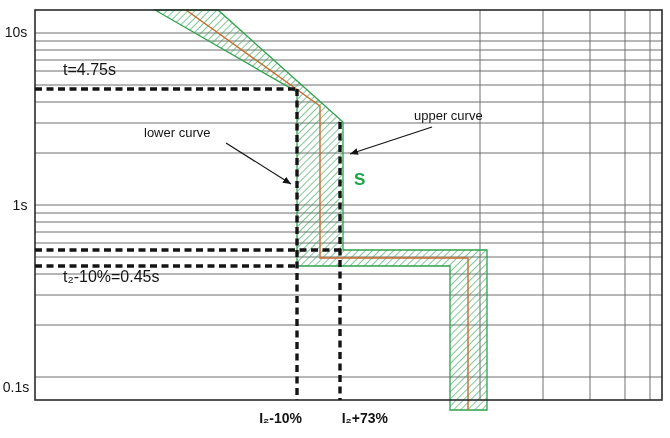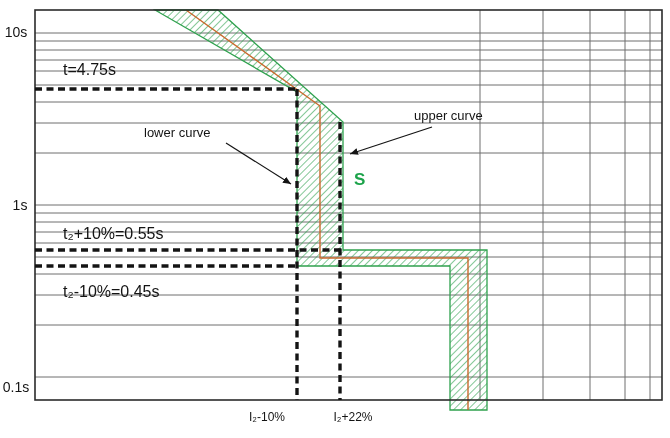--- a/index.html
+++ b/index.html
@@ -7,26 +7,26 @@
        font-family:"Liberation Sans","DejaVu Sans",sans-serif;color:#141414}
   .fig svg{position:absolute;left:0;top:0}
   .lbl{position:absolute;white-space:nowrap;line-height:1.1}
   .ylab{font-size:14px;width:28px;text-align:center}
   .y10{left:2px;top:25px}
   .y1{left:6px;top:198px}
   .y01{left:2px;top:380px}
   .ann{font-weight:normal;font-size:16px}
   .t475{left:63px;top:61px}
   .t055{left:63px;top:225px}
-  .t045{left:63px;top:283px}
+  .t045{left:63px;top:268px}
   .curve-lbl{font-size:13px}
   .lower{left:144px;top:126px}
   .upper{left:414px;top:109px}
   .s-lbl{left:354px;top:171px;font-size:17px;font-weight:bold;color:#1ca34a}
-  .xlab{font-weight:normal;font-size:12px;width:70px;text-align:center;top:411px}
+  .xlab{font-weight:bold;font-size:14px;width:70px;text-align:right;top:411px}
   .xleft{left:232px}
   .xright{left:318px}
 </style>
 </head>
 <body>
 
 <div class="fig">
   <svg width="670" height="438" viewBox="0 0 670 438">
       <defs>
         <pattern id="hatch" width="5" height="5" patternUnits="userSpaceOnUse" patternTransform="rotate(45)">
@@ -70,23 +70,22 @@
       <line x1="340" y1="122" x2="340" y2="400" stroke="#141414" stroke-width="3.4" stroke-dasharray="7 4.5"></line>
       <line x1="226" y1="143" x2="291" y2="184" stroke="#141414" stroke-width="1.2" marker-end="url(#ah)"></line>
       <line x1="432" y1="127" x2="350" y2="154" stroke="#141414" stroke-width="1.2" marker-end="url(#ah)"></line>
     </svg>
 
   <div class="lbl ylab y10">10s</div>
   <div class="lbl ylab y1">1s</div>
   <div class="lbl ylab y01">0.1s</div>
 
   <div class="lbl ann t475">t=4.75s</div>
-  <div class="lbl ann t055">t₂+10%=0.55s</div>
   <div class="lbl ann t045">t₂-10%=0.45s</div>
 
   <div class="lbl curve-lbl lower">lower curve</div>
   <div class="lbl curve-lbl upper">upper curve</div>
 
   <div class="lbl s-lbl" style="color: rgb(28, 163, 74);">S</div>
 
   <div class="lbl xlab xleft">I₂-10%</div>
-  <div class="lbl xlab xright">I₂+22%</div>
+  <div class="lbl xlab xright">I₂+73%</div>
 </div>
 
 </body></html>

